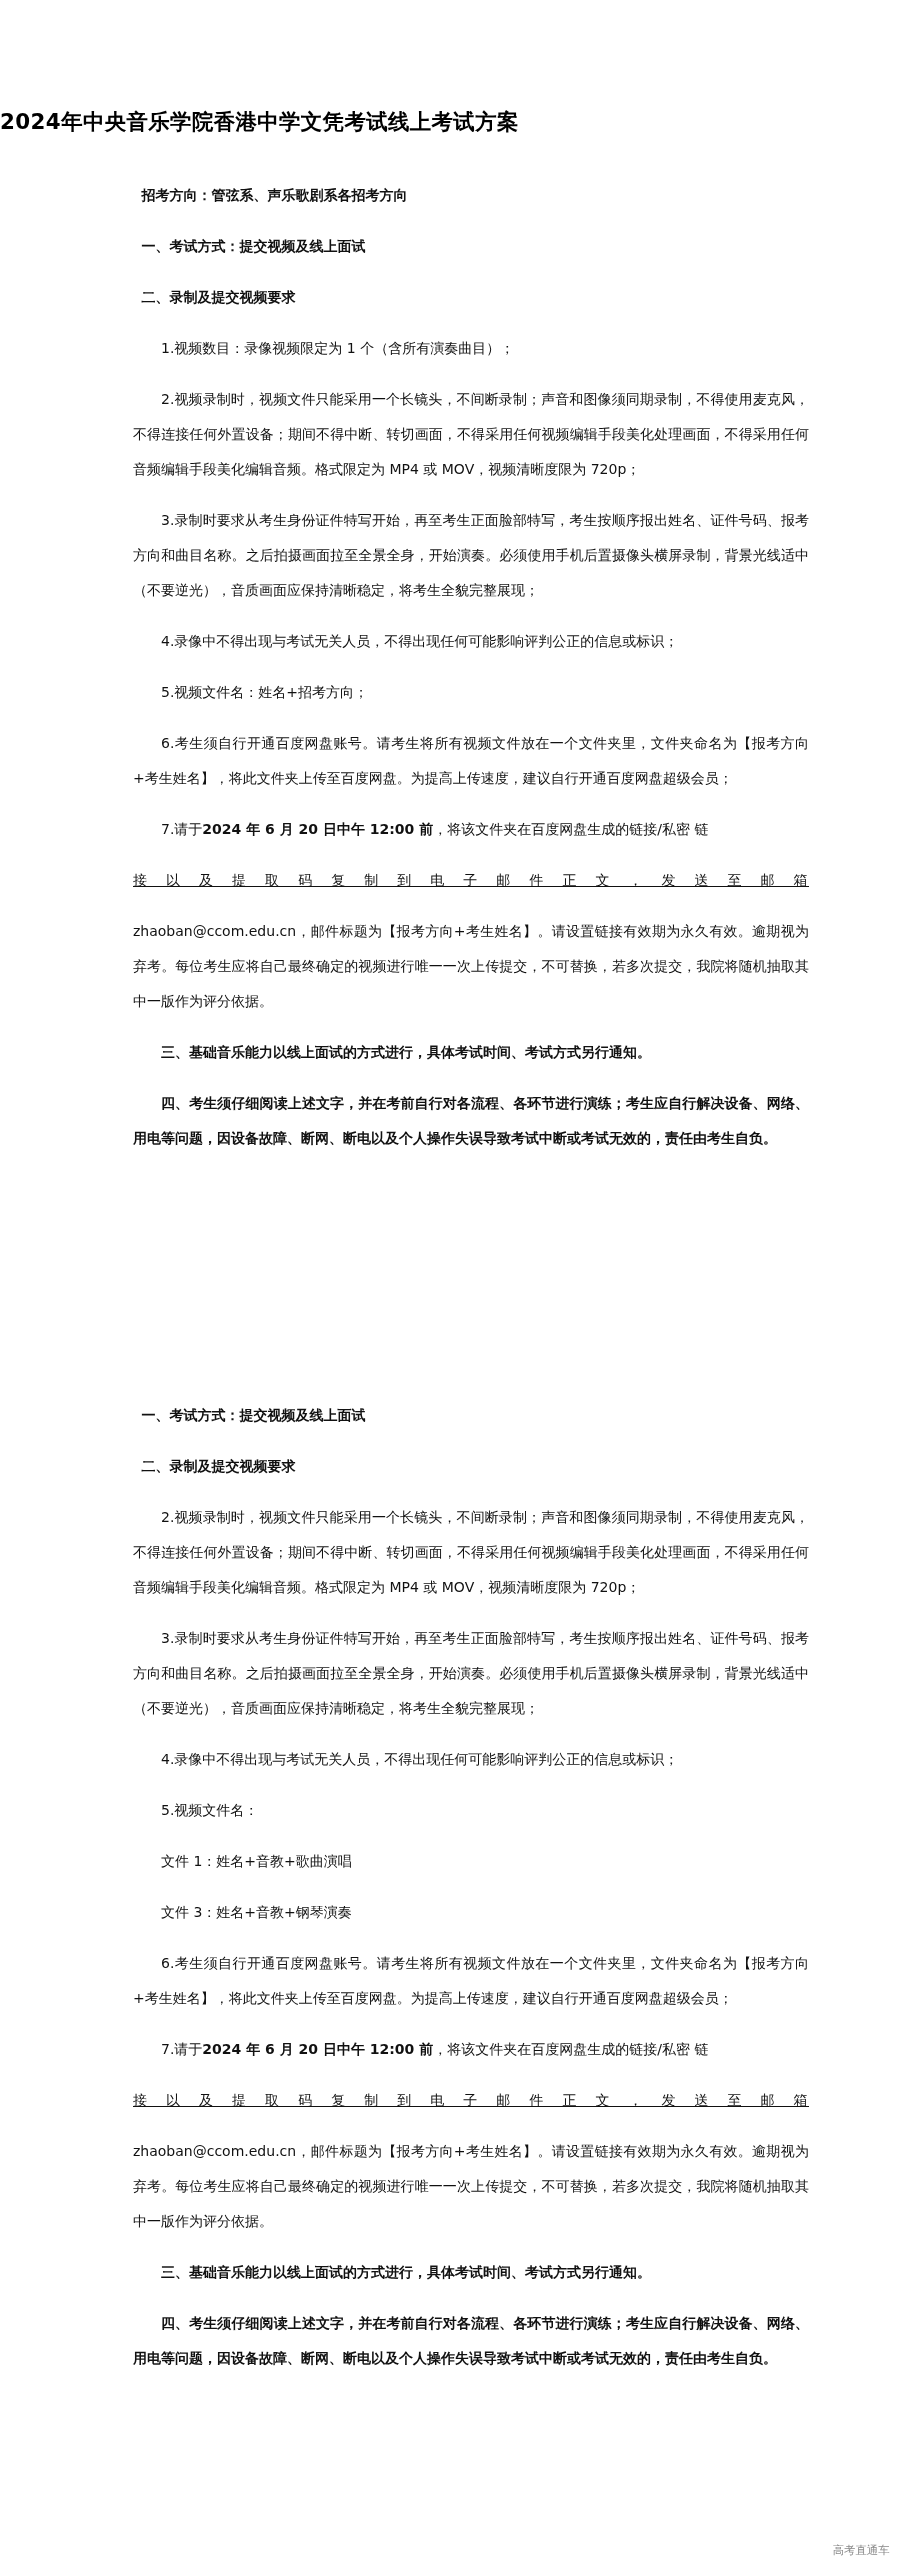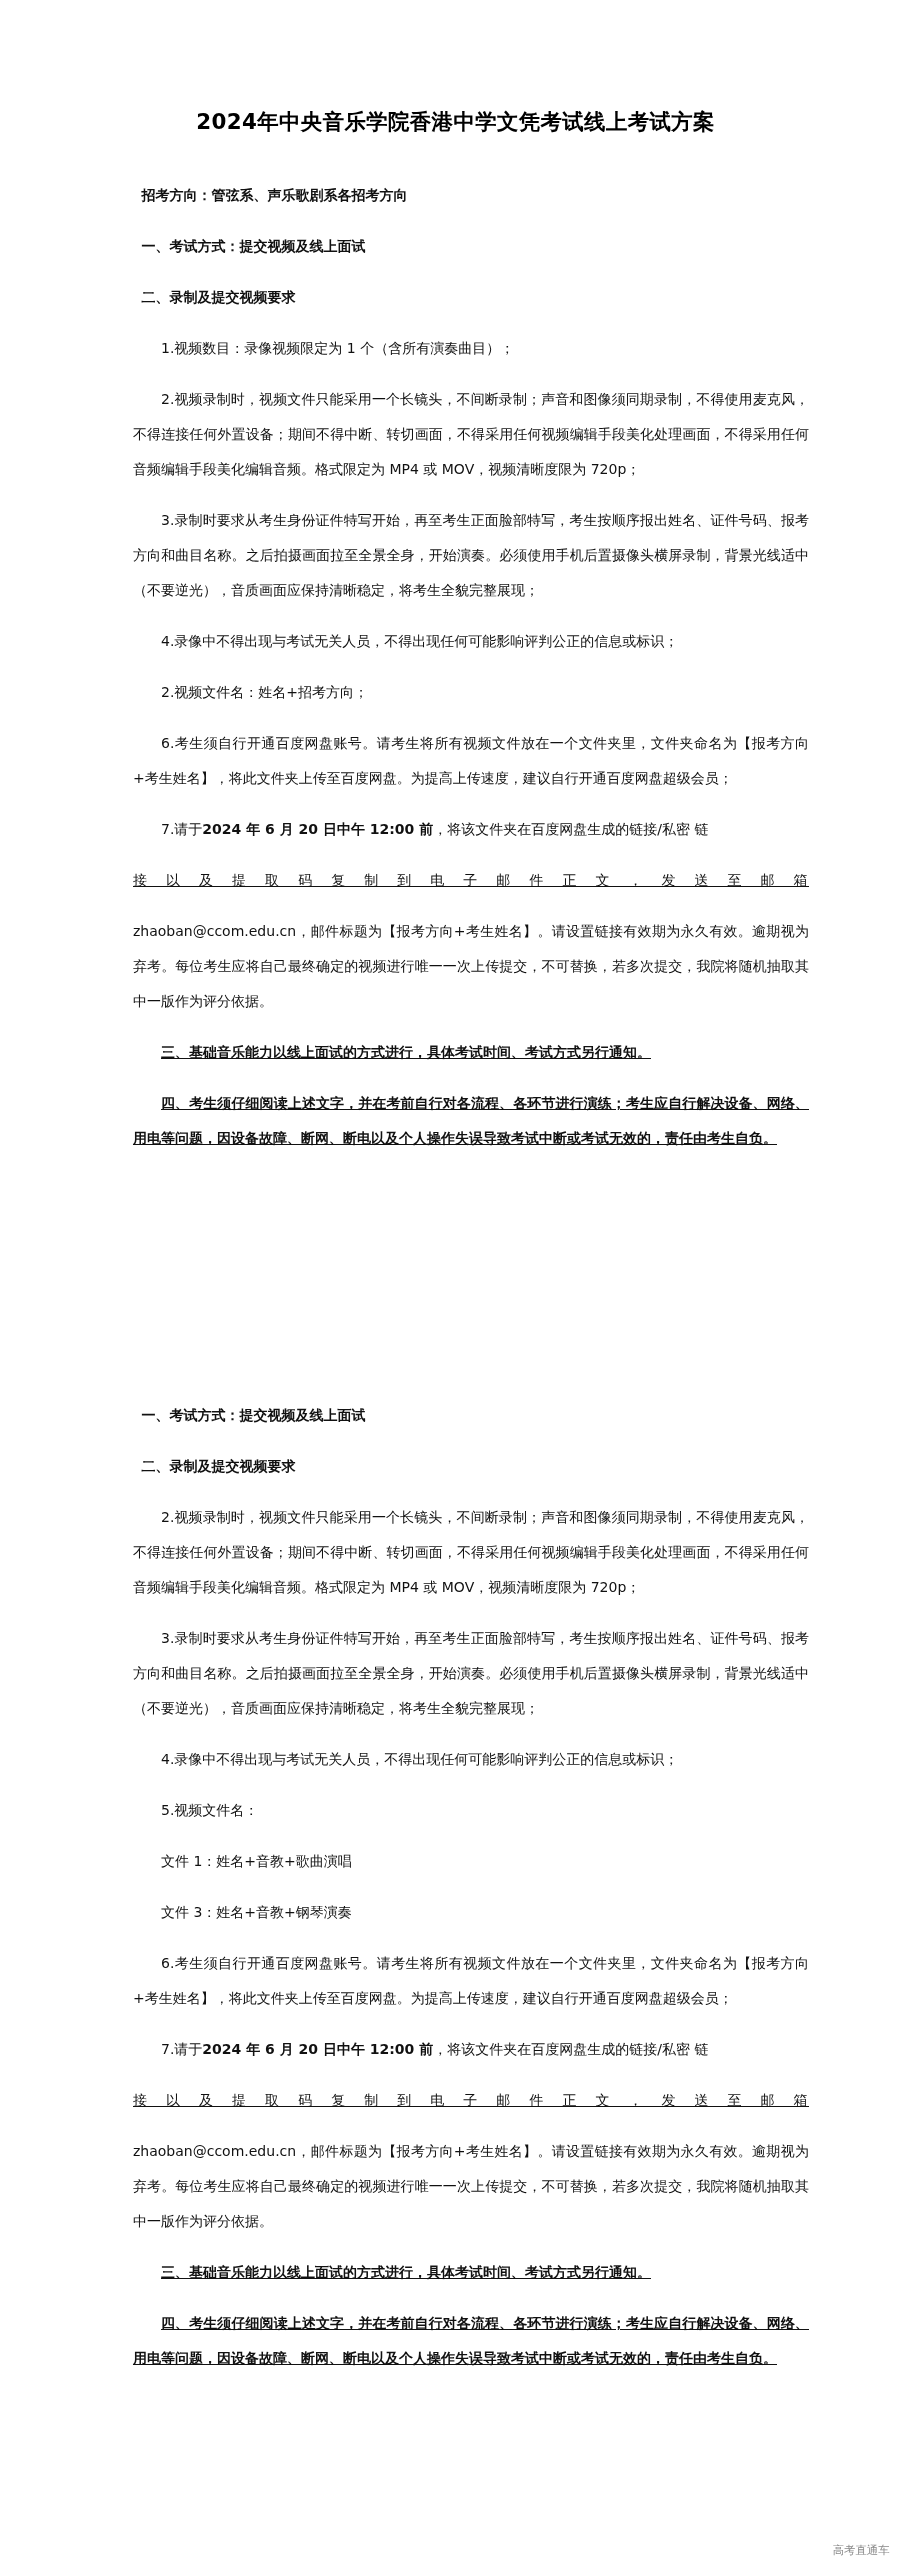--- a/index.html
+++ b/index.html
@@ -9,41 +9,40 @@
       position: relative;
       overflow: hidden;
       font-family: "DejaVu Sans", "Liberation Sans", sans-serif;
       color: #111111;
     }
     .page-title {
       position: absolute;
       top: 93px;
       left: 0;
       width: 911px;
-      text-align: center;
       font-size: 21.4px;
       font-weight: bold;
       letter-spacing: 0.4px;
       color: #000;
     }
     .section {
       position: absolute;
       left: 117px;
       width: 708px;
     }
     .section p {
       margin: 16px;
       font-size: 14px;
       line-height: 35px;
       text-align: justify;
       text-justify: inter-ideograph;
     }
     .section p.indent { text-indent: 2em; }
     .section p.head { font-weight: bold; padding-left: 8.5px; }
-    .section p.bold { font-weight: bold; text-decoration: underline; }
+    .section p.bold { font-weight: bold; }
     .b { font-weight: bold; }
     .spread { text-align-last: justify; letter-spacing: 1.4px; text-decoration: underline; }
     .watermark {
       position: absolute;
       right: 21.4px;
       bottom: 18.5px;
       font-size: 11.4px;
       color: #8a8a8a;
       margin-left: 28px;
     }
@@ -54,21 +53,21 @@
 <h1 class="page-title">2024年中央音乐学院香港中学文凭考试线上考试方案</h1>
 
 <div class="section" style="top:162px;">
   <p class="head">招考方向：管弦系、声乐歌剧系各招考方向</p>
   <p class="head">一、考试方式：提交视频及线上面试</p>
   <p class="head">二、录制及提交视频要求</p>
   <p class="indent">1.视频数目：录像视频限定为 1 个（含所有演奏曲目）；</p>
   <p class="indent">2.视频录制时，视频文件只能采用一个长镜头，不间断录制；声音和图像须同期录制，不得使用麦克风，不得连接任何外置设备；期间不得中断、转切画面，不得采用任何视频编辑手段美化处理画面，不得采用任何音频编辑手段美化编辑音频。格式限定为 MP4 或 MOV，视频清晰度限为 720p；</p>
   <p class="indent">3.录制时要求从考生身份证件特写开始，再至考生正面脸部特写，考生按顺序报出姓名、证件号码、报考方向和曲目名称。之后拍摄画面拉至全景全身，开始演奏。必须使用手机后置摄像头横屏录制，背景光线适中（不要逆光），音质画面应保持清晰稳定，将考生全貌完整展现；</p>
   <p class="indent">4.录像中不得出现与考试无关人员，不得出现任何可能影响评判公正的信息或标识；</p>
-  <p class="indent">2.视频文件名：姓名+招考方向；</p>
+  <p class="indent">5.视频文件名：姓名+招考方向；</p>
   <p class="indent">6.考生须自行开通百度网盘账号。请考生将所有视频文件放在一个文件夹里，文件夹命名为【报考方向+考生姓名】，将此文件夹上传至百度网盘。为提高上传速度，建议自行开通百度网盘超级会员；</p>
   <p class="indent"><span>7.请于</span><span class="b">2024 年 6 月 20 日中午 12:00 前</span><span>，将该文件夹在百度网盘生成的链接/私密 链</span></p>
   <p class="spread">接以及提取码复制到电子邮件正文，发送至邮箱</p>
   <p>zhaoban@ccom.edu.cn，邮件标题为【报考方向+考生姓名】。请设置链接有效期为永久有效。逾期视为弃考。每位考生应将自己最终确定的视频进行唯一一次上传提交，不可替换，若多次提交，我院将随机抽取其中一版作为评分依据。</p>
   <p class="indent bold">三、基础音乐能力以线上面试的方式进行，具体考试时间、考试方式另行通知。</p>
   <p class="indent bold">四、考生须仔细阅读上述文字，并在考前自行对各流程、各环节进行演练；考生应自行解决设备、网络、用电等问题，因设备故障、断网、断电以及个人操作失误导致考试中断或考试无效的，责任由考生自负。</p>
 </div>
 
 <div class="section" style="top:1382px;">
   <p class="head">一、考试方式：提交视频及线上面试</p>

